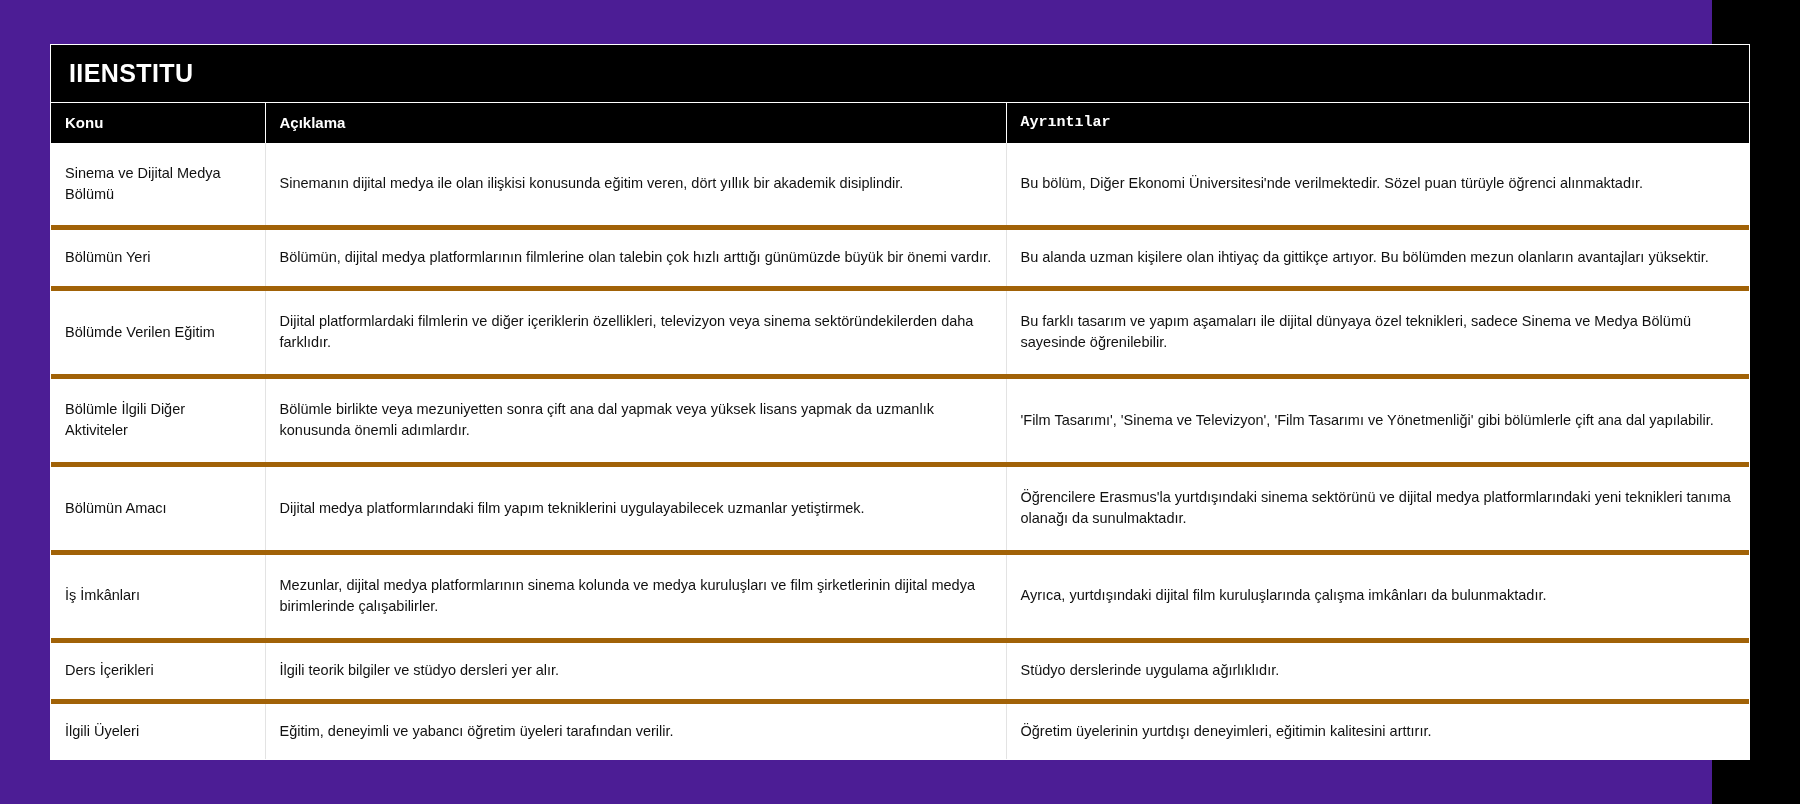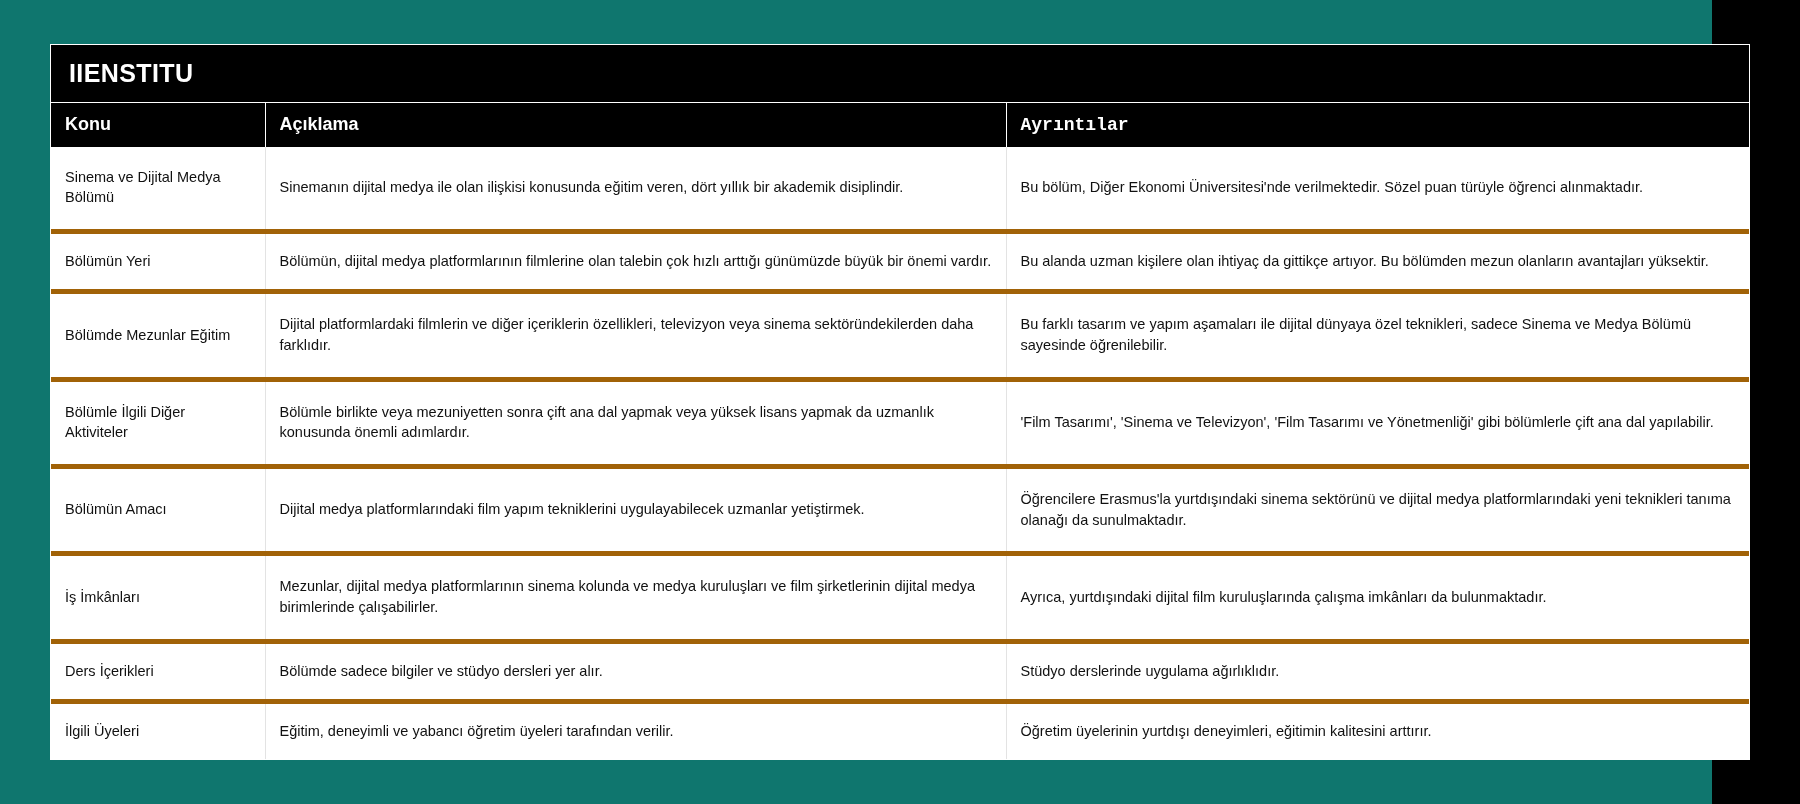--- a/index.html
+++ b/index.html
@@ -13,21 +13,21 @@
   }
   body {
     font-family: "Liberation Sans", "DejaVu Sans", sans-serif;
     -webkit-font-smoothing: antialiased;
   }
 
   .page {
     position: relative;
     width: 1712px;
     height: 804px;
-    background: #0f766e;
+    background: #4c1d95;
     box-sizing: border-box;
   }
 
   .table-frame {
     position: absolute;
     left: 50px;
     top: 44px;
     width: 1700px;
     height: 716px;
     box-sizing: border-box;
@@ -67,21 +67,21 @@
     background: #ffffff;
   }
 
   .data-table col.c-konu      { width: 214px; }
   .data-table col.c-aciklama  { width: 741px; }
   .data-table col.c-ayrintilar{ width: 743px; }
 
   .data-table thead th {
     background: #000000;
     color: #ffffff;
-    font-size: 18px;
+    font-size: 15px;
     font-weight: bold;
     text-align: left;
     padding: 11px 14px 12px 14px;
     border-right: 1px solid #ffffff;
     vertical-align: middle;
     box-sizing: border-box;
     white-space: nowrap;
   }
   .data-table thead th:last-child { border-right: none; font-family: Liberation Mono, monospace; }
 
@@ -132,42 +132,42 @@
             <td class="col-konu">Sinema ve Dijital Medya Bölümü</td>
             <td>Sinemanın dijital medya ile olan ilişkisi konusunda eğitim veren, dört yıllık bir akademik disiplindir.</td>
             <td>Bu bölüm, Diğer Ekonomi Üniversitesi'nde verilmektedir. Sözel puan türüyle öğrenci alınmaktadır.</td>
           </tr>
           <tr>
             <td class="col-konu">Bölümün Yeri</td>
             <td>Bölümün, dijital medya platformlarının filmlerine olan talebin çok hızlı arttığı günümüzde büyük bir önemi vardır.</td>
             <td>Bu alanda uzman kişilere olan ihtiyaç da gittikçe artıyor. Bu bölümden mezun olanların avantajları yüksektir.</td>
           </tr>
           <tr>
-            <td class="col-konu">Bölümde Mezunlar Eğitim</td>
+            <td class="col-konu">Bölümde Verilen Eğitim</td>
             <td>Dijital platformlardaki filmlerin ve diğer içeriklerin özellikleri, televizyon veya sinema sektöründekilerden daha farklıdır.</td>
             <td>Bu farklı tasarım ve yapım aşamaları ile dijital dünyaya özel teknikleri, sadece Sinema ve Medya Bölümü sayesinde öğrenilebilir.</td>
           </tr>
           <tr>
             <td class="col-konu">Bölümle İlgili Diğer Aktiviteler</td>
             <td>Bölümle birlikte veya mezuniyetten sonra çift ana dal yapmak veya yüksek lisans yapmak da uzmanlık konusunda önemli adımlardır.</td>
             <td>'Film Tasarımı', 'Sinema ve Televizyon', 'Film Tasarımı ve Yönetmenliği' gibi bölümlerle çift ana dal yapılabilir.</td>
           </tr>
           <tr>
             <td class="col-konu">Bölümün Amacı</td>
             <td>Dijital medya platformlarındaki film yapım tekniklerini uygulayabilecek uzmanlar yetiştirmek.</td>
             <td>Öğrencilere Erasmus'la yurtdışındaki sinema sektörünü ve dijital medya platformlarındaki yeni teknikleri tanıma olanağı da sunulmaktadır.</td>
           </tr>
           <tr>
             <td class="col-konu">İş İmkânları</td>
             <td>Mezunlar, dijital medya platformlarının sinema kolunda ve medya kuruluşları ve film şirketlerinin dijital medya birimlerinde çalışabilirler.</td>
             <td>Ayrıca, yurtdışındaki dijital film kuruluşlarında çalışma imkânları da bulunmaktadır.</td>
           </tr>
           <tr>
             <td class="col-konu">Ders İçerikleri</td>
-            <td>Bölümde sadece bilgiler ve stüdyo dersleri yer alır.</td>
+            <td>İlgili teorik bilgiler ve stüdyo dersleri yer alır.</td>
             <td>Stüdyo derslerinde uygulama ağırlıklıdır.</td>
           </tr>
           <tr>
             <td class="col-konu">İlgili Üyeleri</td>
             <td>Eğitim, deneyimli ve yabancı öğretim üyeleri tarafından verilir.</td>
             <td>Öğretim üyelerinin yurtdışı deneyimleri, eğitimin kalitesini arttırır.</td>
           </tr>
         </tbody>
     </table>
 

